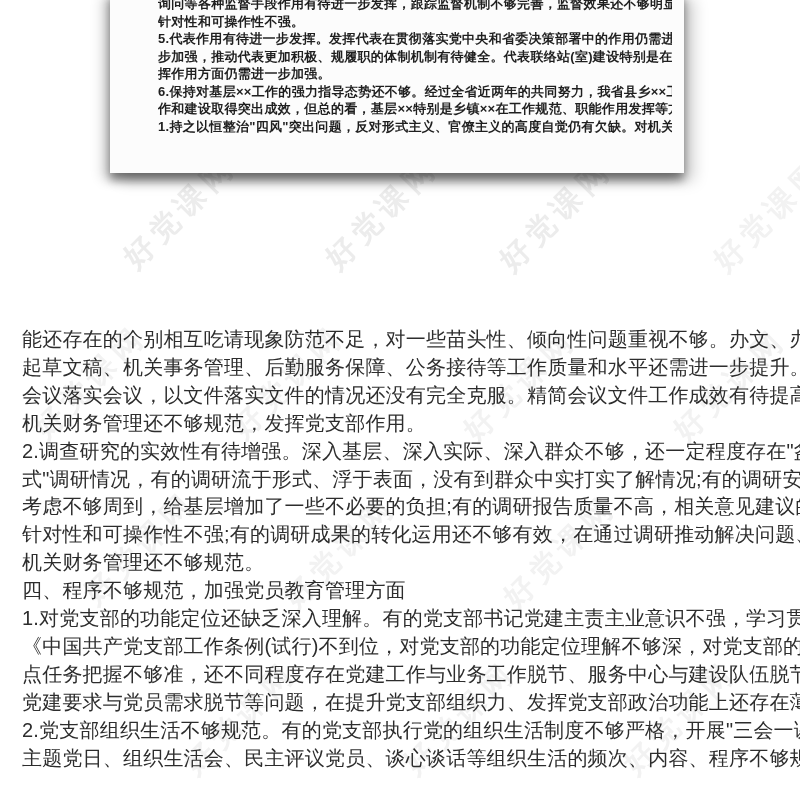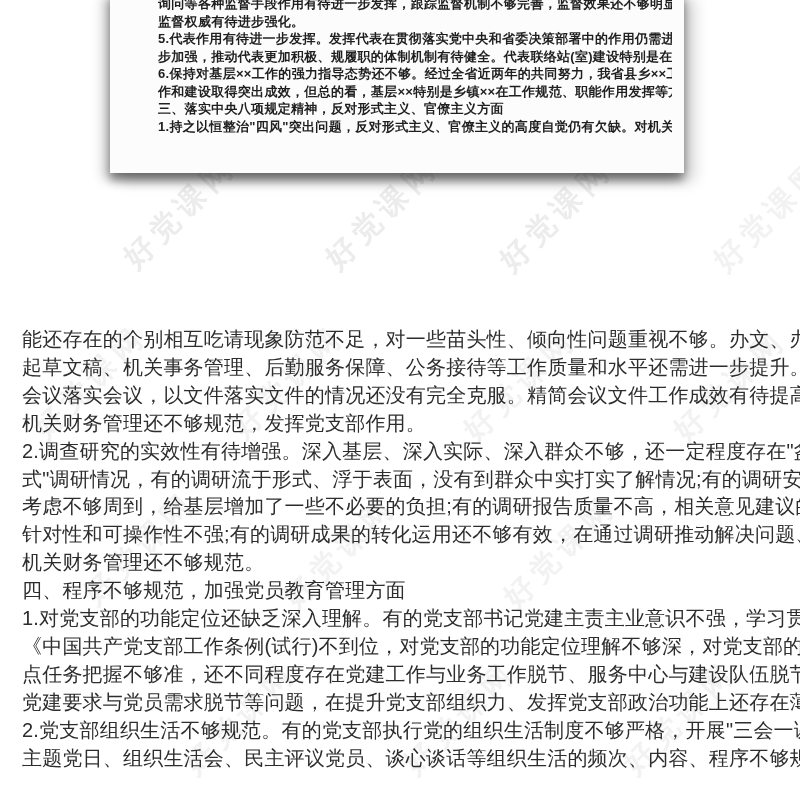--- a/index.html
+++ b/index.html
@@ -87,26 +87,26 @@
     <span class="wm faint" style="left:140px; top:548px;">好党课网</span>
     <span class="wm faint" style="left:340px; top:552px;">好党课网</span>
     <span class="wm faint" style="left:560px; top:552px;">好党课网</span>
     <span class="wm faint" style="left:240px; top:718px;">好党课网</span>
     <span class="wm faint" style="left:460px; top:718px;">好党课网</span>
     <span class="wm faint" style="left:680px; top:718px;">好党课网</span>
   </div>
 
   <div class="scan-page">
     <div class="scan-line">询问等各种监督手段作用有待进一步发挥，跟踪监督机制不够完善，监督效果还不够明显，</div>
-    <div class="scan-line">监督权威有待进步强化。</div>
+    <div class="scan-line">针对性和可操作性不强。</div>
     <div class="scan-line">5.代表作用有待进一步发挥。发挥代表在贯彻落实党中央和省委决策部署中的作用仍需进一</div>
     <div class="scan-line">步加强，推动代表更加积极、规履职的体制机制有待健全。代表联络站(室)建设特别是在发</div>
+    <div class="scan-line">挥作用方面仍需进一步加强。</div>
     <div class="scan-line">6.保持对基层××工作的强力指导态势还不够。经过全省近两年的共同努力，我省县乡××工</div>
     <div class="scan-line">作和建设取得突出成效，但总的看，基层××特别是乡镇××在工作规范、职能作用发挥等方</div>
-    <div class="scan-line">三、落实中央八项规定精神，反对形式主义、官僚主义方面</div>
     <div class="scan-line">1.持之以恒整治"四风"突出问题，反对形式主义、官僚主义的高度自觉仍有欠缺。对机关可</div>
   </div>
 
   <div class="article">
     <div class="body-line">能还存在的个别相互吃请现象防范不足，对一些苗头性、倾向性问题重视不够。办文、办会、</div>
     <div class="body-line">起草文稿、机关事务管理、后勤服务保障、公务接待等工作质量和水平还需进一步提升。以</div>
     <div class="body-line">会议落实会议，以文件落实文件的情况还没有完全克服。精简会议文件工作成效有待提高。</div>
     <div class="body-line">机关财务管理还不够规范，发挥党支部作用。</div>
     <div class="body-line">2.调查研究的实效性有待增强。深入基层、深入实际、深入群众不够，还一定程度存在"盆景</div>
     <div class="body-line">式"调研情况，有的调研流于形式、浮于表面，没有到群众中实打实了解情况;有的调研安排</div>

